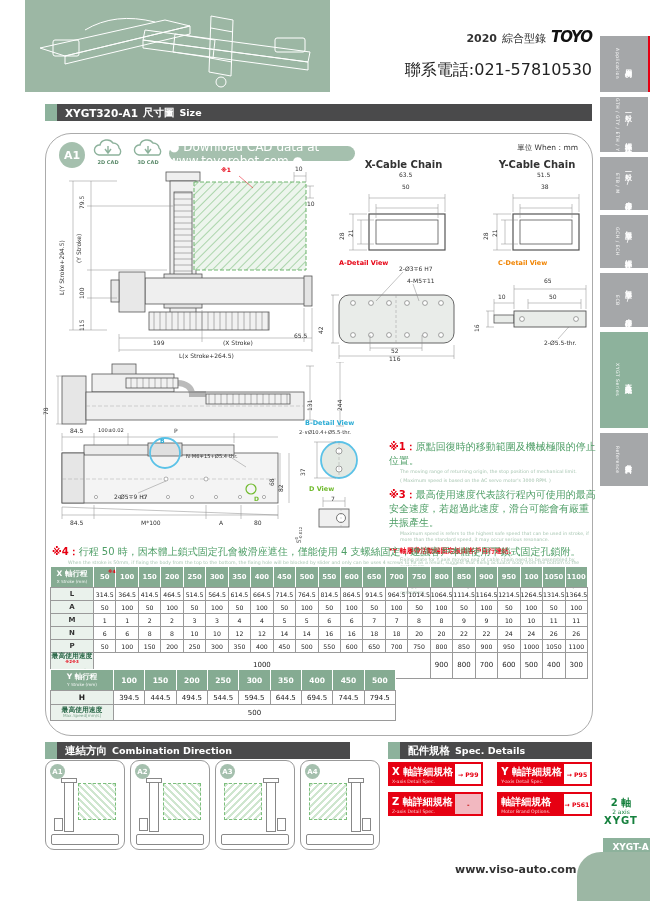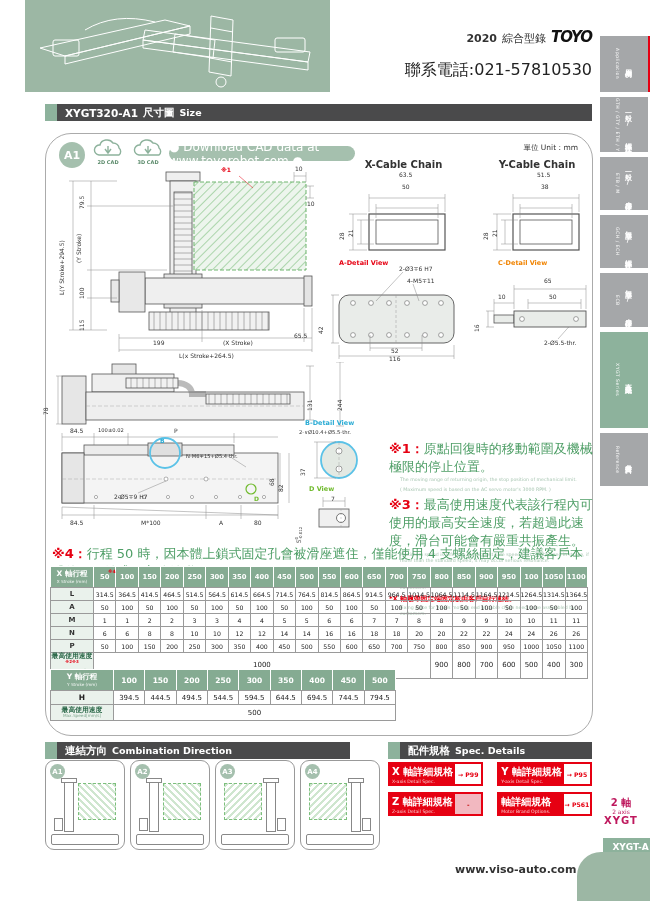--- a/index.html
+++ b/index.html
@@ -47,21 +47,21 @@
   .vdim{transform:rotate(-90deg);transform-origin:left bottom;}
   .red{color:#E60012;}
   .orange{color:#F08300;}
   .cyan{color:#29ABD4;}
   .dgreen{color:#6FBA2C;}
   .view-title{font-size:6.5px;font-weight:bold;white-space:nowrap;}
   .tolstack{display:inline-flex;flex-direction:column;font-size:4px;line-height:1;vertical-align:middle;}
 
   
   .notes{left:343px;top:306px;width:207px;}
-  .note-zh{font-size:13px;color:#4E9E66;line-height:1.4;}
+  .note-zh{font-size:10px;color:#4E9E66;line-height:1.4;}
   .note-ref{color:#E60012;font-weight:bold;}
   .note-en{font-size:4.7px;color:#A8C6B2;margin:1px 0 3px 11px;line-height:1.35;}
   .star-zh{font-size:6.8px;color:#E60012;font-weight:bold;}
   .note4{left:6px;top:411px;width:534px;}
   .note4 .note-en{margin-left:16px;}
 
   
   .xt-wrap{left:4px;top:432px;width:538px;}
   .yt-wrap{left:4px;top:535px;width:346px;}
   table{border-collapse:collapse;table-layout:fixed;width:100%;}
@@ -101,21 +101,21 @@
   .combo-card:nth-of-type(3) .sketch,.combo-card:nth-of-type(4) .sketch{transform:scaleX(-1);}
   .spec-grid{left:388px;top:762px;width:204px;display:grid;grid-template-columns:1fr 1fr;column-gap:14px;row-gap:6px;}
   .spec-item{background:#E60012;display:flex;height:24px;}
   .spec-txt{flex:1;overflow:hidden;}
   .spec-zh{color:#fff;font-size:10px;font-weight:bold;padding:3px 0 0 4px;white-space:nowrap;}
   .spec-en{color:#F8C9CD;font-size:4.6px;padding-left:4px;white-space:nowrap;}
   .spec-chip{background:#fff;color:#E60012;font-size:6.2px;font-weight:bold;width:30px;
              display:flex;align-items:center;justify-content:center;border:2px solid #E60012;box-sizing:border-box;}
   .spec-item:nth-of-type(3) .spec-chip{background:#F2B8C0;color:#C00000;}
 
-  .axis-block{left:596px;top:797px;width:50px;text-align:center;color:#be185d;line-height:1.15;}
+  .axis-block{left:596px;top:797px;width:50px;text-align:center;color:#15803d;line-height:1.15;}
   .axis-zh{font-size:10px;font-weight:bold;}
   .axis-en{font-size:6px;}
   .axis-series{font-size:10px;font-weight:bold;letter-spacing:1px;}
   .xygt-tab{left:595px;top:838px;width:55px;height:17px;background:#8DB29C;color:#fff;
             font-size:9px;font-weight:bold;display:flex;align-items:center;justify-content:center;margin-left:8px;}
   .website{left:455px;top:863px;font-size:11px;font-weight:bold;color:#333;}
   .corner-green{left:577px;top:852px;width:73px;height:49px;background:#9CB7A4;border-radius:24px 0 0 0;}
   svg{display:block;}
 </style>
 </head>
@@ -216,21 +216,21 @@
       <div class="lbl">2D CAD</div>
     </div>
     <div class="abs cad-btn" style="left:84px;">
       <svg viewBox="0 0 36 20" width="36" height="20">
         <path d="M9 16 a5 5 0 0 1 1-10 a7 6 0 0 1 13-2 a6 5 0 0 1 6 5 a4.5 4.5 0 0 1 0 7 z" fill="#fff" stroke="#8DB29C" stroke-width="1.4"></path>
         <path d="M18 7 v6 M15 10 l3 4 3-4" stroke="#8DB29C" stroke-width="1.4" fill="none"></path>
       </svg>
       <div class="lbl">3D CAD</div>
     </div>
     <div class="abs dl-pill">● Download CAD data at www.toyorobot.com ●</div>
-    <div class="abs unit">單位 Unit : mm</div>
+    <div class="abs unit">單位 When : mm</div>
 
     <div class="abs" style="left:15px;top:32px;width:255px;height:196px;">
       <svg viewBox="0 0 255 196" width="255" height="196">
         <g stroke="#555" stroke-width="0.8" fill="#EFEFEF">
           <rect x="105" y="6" width="34" height="9"></rect>
           <rect x="109" y="15" width="26" height="135"></rect>
           <rect x="113" y="26" width="18" height="110" fill="url(#chainV)"></rect>
           <rect x="103" y="108" width="38" height="34" fill="#E4E4E4"></rect>
           <rect x="84" y="112" width="164" height="26"></rect>
           <rect x="243" y="110" width="8" height="30" fill="#E4E4E4"></rect>

